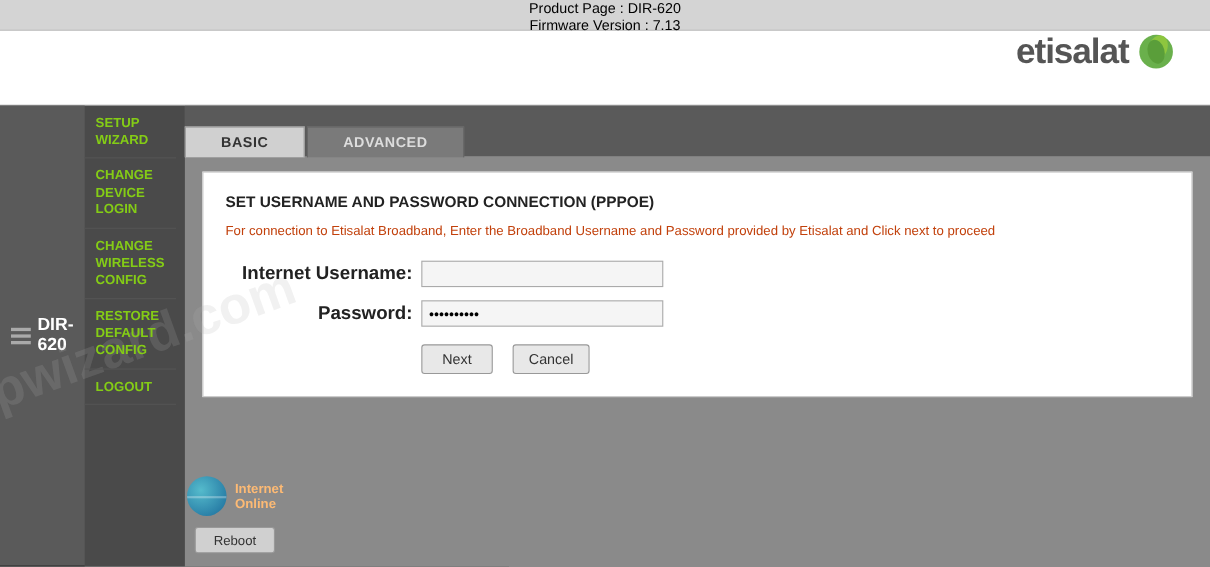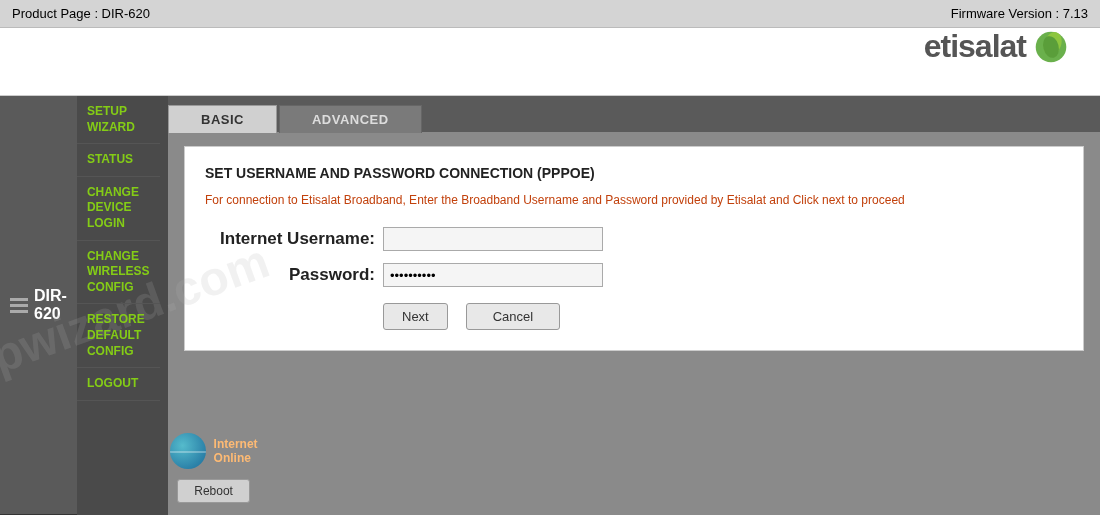--- a/index.html
+++ b/index.html
@@ -14,20 +14,21 @@
 
     
     .top-bar {
       background: #d4d4d4;
       height: 28px;
       display: flex;
       align-items: center;
       justify-content: space-between;
       padding: 0 12px;
       border-bottom: 1px solid #bbb;
+      flex-direction: column;
     }
 
     
     .logo-bar {
       background: #fff;
       height: 68px;
       display: flex;
       align-items: flex-start;
       justify-content: flex-end;
       padding-right: 30px;
@@ -166,21 +167,21 @@
       flex: 1;
       background: #8a8a8a;
       display: flex;
       flex-direction: column;
     }
 
     
     .tab-bar {
       background: #5a5a5a;
       display: flex;
-      height: 36px;
+      height: 46px;
       align-items: flex-end;
       padding-left: 0;
     }
     .tab {
       padding: 6px 32px;
       font-size: 13px;
       font-weight: bold;
       cursor: pointer;
       border: 1px solid #888;
       border-bottom: none;
@@ -256,21 +257,21 @@
       border-radius: 3px;
       padding: 5px 18px;
       font-size: 13px;
       cursor: pointer;
       color: #333;
     }
     .btn-cancel {
       background: #e8e8e8;
       border: 1px solid #999;
       border-radius: 3px;
-      padding: 5px 26px;
+      padding: 5px 14px;
       font-size: 13px;
       cursor: pointer;
       color: #333;
     }
   </style>
 </head>
 <body>
 
 <div class="top-bar">
   <span>Product Page :  DIR-620</span>
@@ -301,21 +302,20 @@
       </div>
       <span class="sidebar-logo-text">DIR-620</span>
     </div>
 
     <div class="sidebar-watermark">
       <span class="sidebar-watermark-text">setupwizard.com</span>
     </div>
 
     <nav class="sidebar-nav">
       <div class="sidebar-item">SETUP WIZARD</div>
-      <div class="sidebar-item">STATUS</div>
       <div class="sidebar-item">CHANGE DEVICE<br>LOGIN</div>
       <div class="sidebar-item">CHANGE WIRELESS<br>CONFIG</div>
       <div class="sidebar-item">RESTORE DEFAULT<br>CONFIG</div>
       <div class="sidebar-item">Logout</div>
     </nav>
 
     <div class="sidebar-bottom">
       <div class="internet-status">
         <div class="internet-globe"></div>
         <div class="internet-label">

